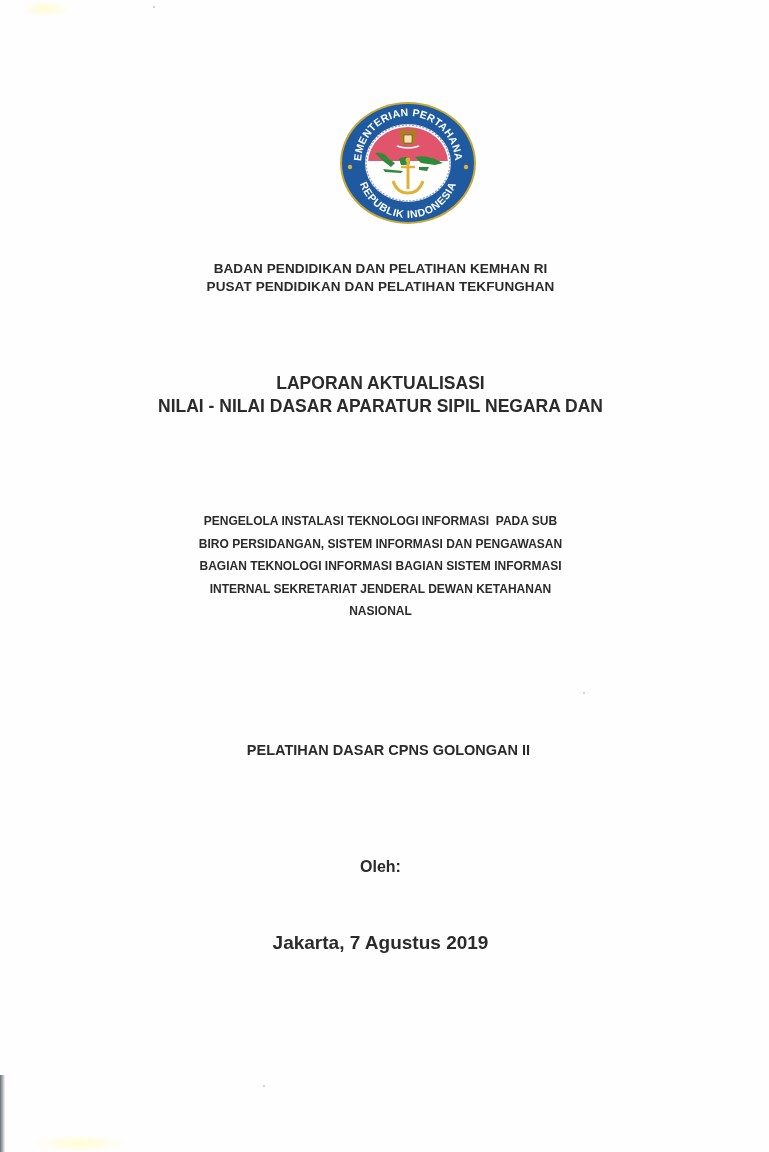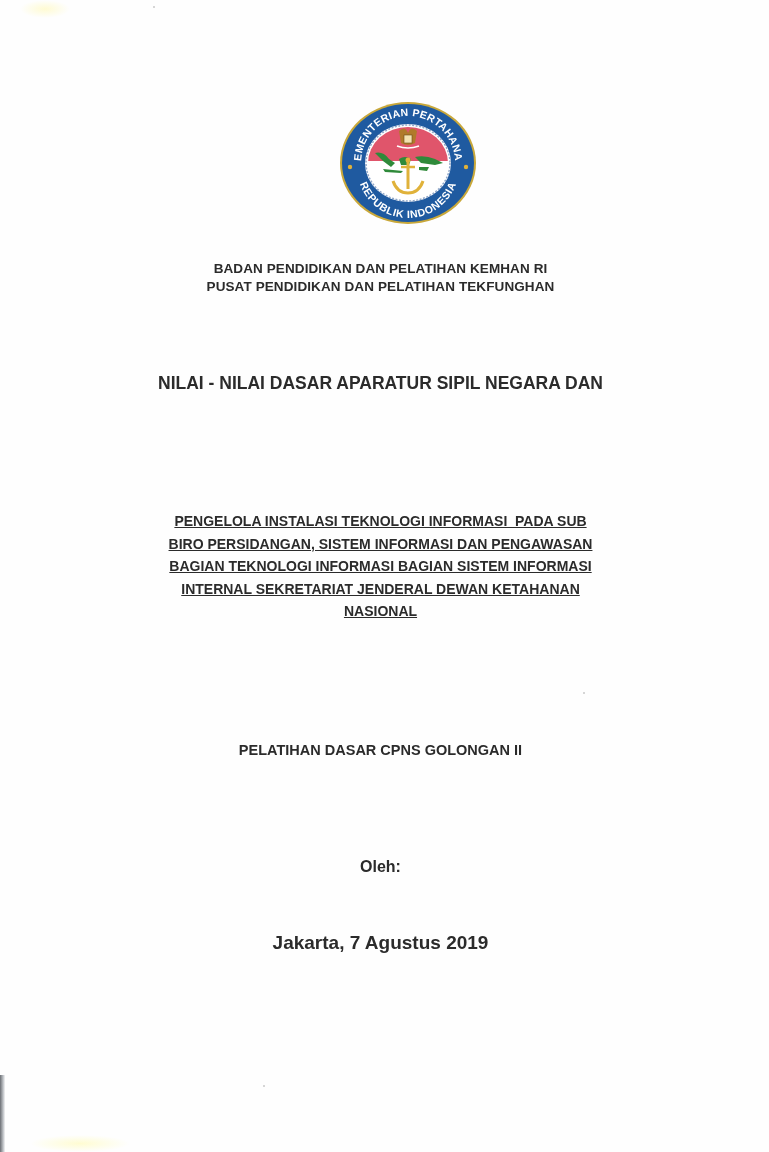--- a/index.html
+++ b/index.html
@@ -63,28 +63,28 @@
       font-size: 17.5px;
       line-height: 23px;
     }
     .pada {
       top: 465px;
       font-size: 17.5px;
       line-height: 23px;
     }
     .unit {
       top: 510px;
-      font-size: 14px;
+      font-size: 12px;
       line-height: 22.5px;
-      text-decoration: underline;
     }
     .training {
       top: 741px;
       font-size: 14.5px;
       line-height: 18px;
+      padding-left: 8px;
     }
     .oleh {
       top: 858px;
       font-size: 16px;
       line-height: 18px;
     }
     .author {
       top: 894px;
       font-size: 14.5px;
       line-height: 18px;
@@ -150,20 +150,21 @@
     <circle cx="11" cy="66" r="2.2" fill="#e0b23a"></circle>
     <circle cx="127" cy="66" r="2.2" fill="#e0b23a"></circle>
   </svg>
 
   <div class="block inst">
     <span class="line">BADAN PENDIDIKAN DAN PELATIHAN KEMHAN RI</span>
     <span class="line">PUSAT PENDIDIKAN DAN PELATIHAN TEKFUNGHAN</span>
   </div>
 
   <div class="block title">
+    <span class="line">LAPORAN AKTUALISASI</span>
     <span class="line">NILAI - NILAI DASAR APARATUR SIPIL NEGARA DAN</span>
   </div>
 
 
   <div class="block unit">
     <span class="line">PENGELOLA INSTALASI TEKNOLOGI INFORMASI  PADA SUB</span>
     <span class="line">BIRO PERSIDANGAN, SISTEM INFORMASI DAN PENGAWASAN</span>
     <span class="line">BAGIAN TEKNOLOGI INFORMASI BAGIAN SISTEM INFORMASI</span>
     <span class="line">INTERNAL SEKRETARIAT JENDERAL DEWAN KETAHANAN</span>
     <span class="line">NASIONAL</span>

